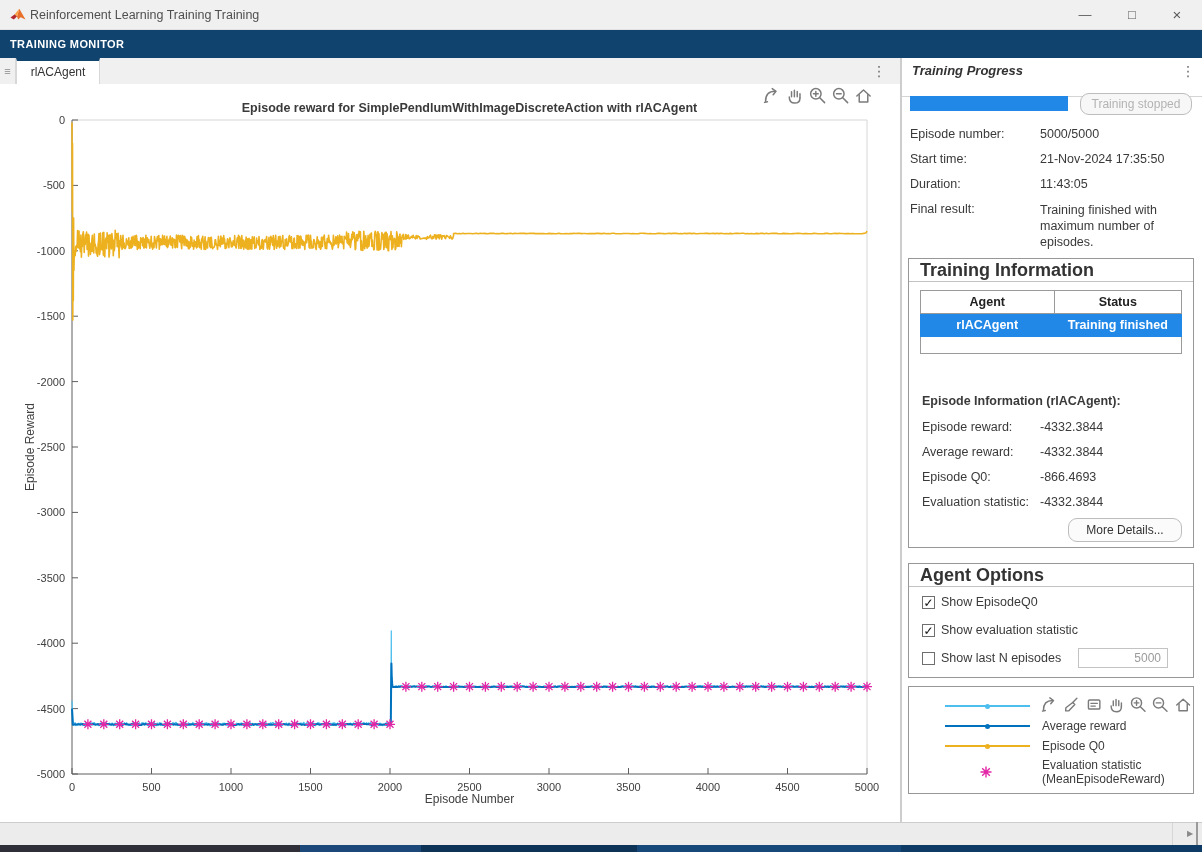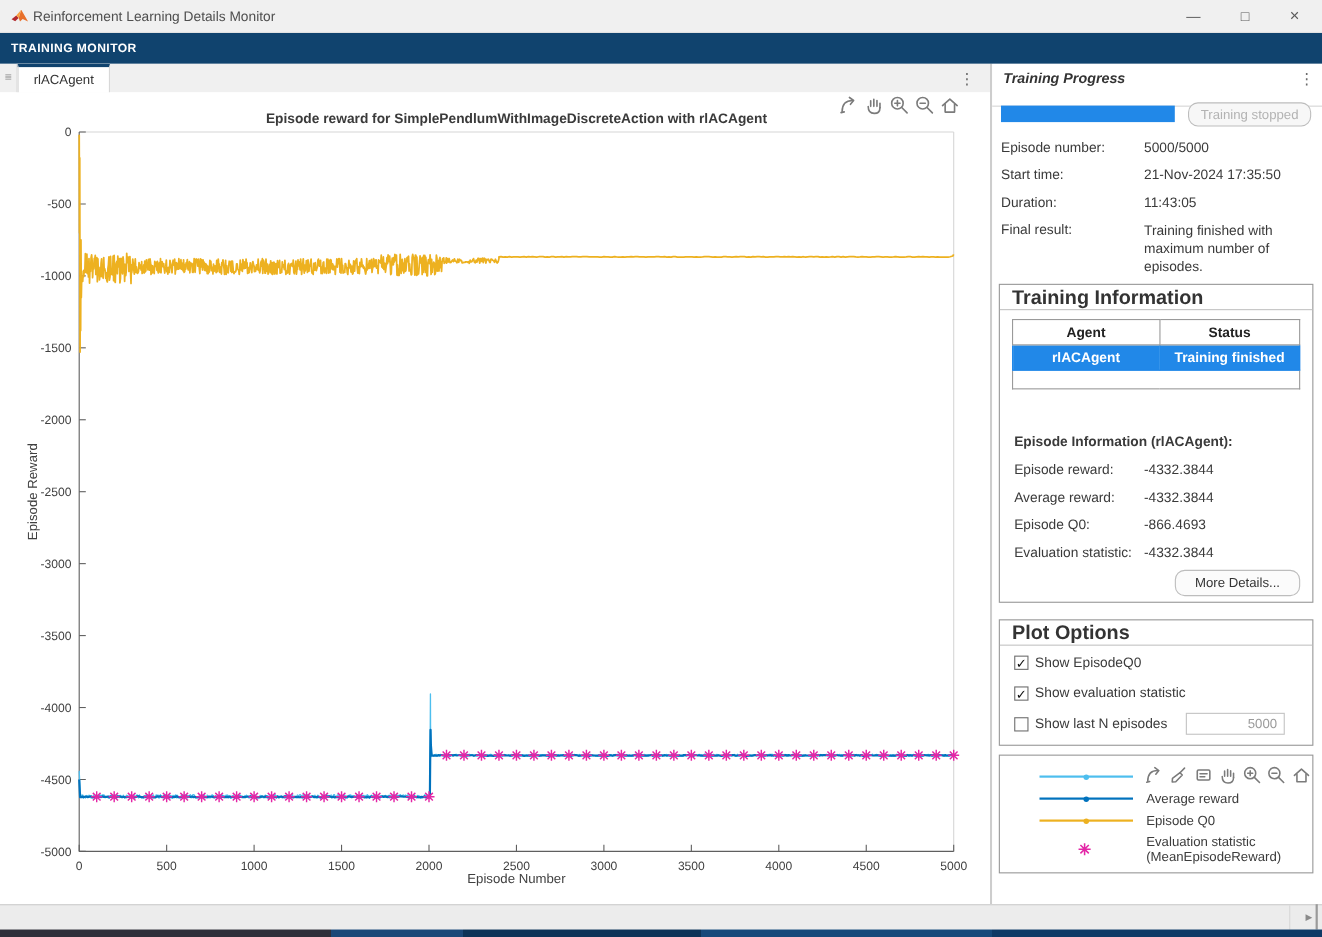--- a/index.html
+++ b/index.html
@@ -74,21 +74,21 @@
 <body>
 
 <div id="root">
 
   <div class="abs titlebar">
     <svg class="abs" style="left:10px;top:8px;width:16px;height:14px;" viewBox="0 0 16 14">
       <path fill="#b2292e" d="M0.5 9.5 L4.8 6.2 L7 8.4 L3.8 11.4 Z"></path>
       <path fill="#e8702a" d="M7 8.4 L9.3 0.8 L15.5 11.6 L10.6 9.2 L8.2 11.6 Z"></path>
       <path fill="#f9a03f" d="M4.8 6.2 L9.3 0.8 L7 8.4 Z"></path>
     </svg>
-    <div class="abs title">Reinforcement Learning Details Monitor</div>
+    <div class="abs title">Reinforcement Learning Training Training</div>
     <div class="abs winbtn" style="left:1066px;">—</div>
     <div class="abs winbtn" style="left:1113px;">□</div>
     <div class="abs winbtn" style="left:1158px;font-size:15px;">×</div>
   </div>
 
   <div class="abs ribbon">
     <div class="abs rtab">TRAINING MONITOR</div>
   </div>
 
   <div class="abs tabstrip"></div>
@@ -281,21 +281,21 @@
   <div class="abs val" style="left:1040px;top:420px;">-4332.3844</div>
   <div class="abs lbl" style="left:922px;top:445px;">Average reward:</div>
   <div class="abs val" style="left:1040px;top:445px;">-4332.3844</div>
   <div class="abs lbl" style="left:922px;top:470px;">Episode Q0:</div>
   <div class="abs val" style="left:1040px;top:470px;">-866.4693</div>
   <div class="abs lbl" style="left:922px;top:495px;">Evaluation statistic:</div>
   <div class="abs val" style="left:1040px;top:495px;">-4332.3844</div>
   <div class="abs btn normal" style="left:1068px;top:518px;width:114px;height:24px;line-height:22px;">More Details...</div>
 
   <div class="abs groupbox" style="left:908px;top:563px;width:286px;height:115px;">
-    <div class="gb-header">Plot Options</div>
+    <div class="gb-header">Agent Options</div>
   </div>
   <div class="abs checkbox" style="left:922px;top:596px;">✓</div>
   <div class="abs lbl" style="left:941px;top:595px;">Show EpisodeQ0</div>
   <div class="abs checkbox" style="left:922px;top:624px;">✓</div>
   <div class="abs lbl" style="left:941px;top:623px;">Show evaluation statistic</div>
   <div class="abs checkbox" style="left:922px;top:652px;"></div>
   <div class="abs lbl" style="left:941px;top:651px;">Show last N episodes</div>
   <div class="abs nfield" style="left:1078px;top:648px;width:90px;height:20px;">5000</div>
 
   <div class="abs groupbox" style="left:908px;top:686px;width:286px;height:108px;"></div>

